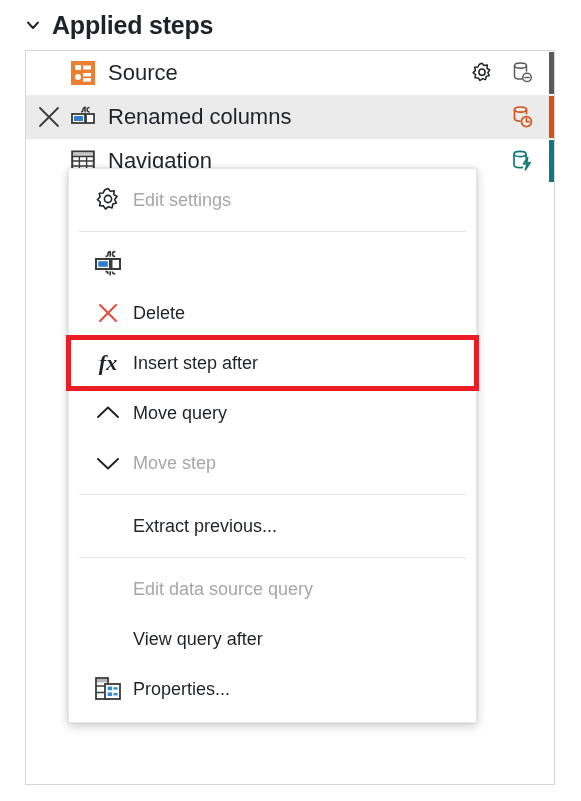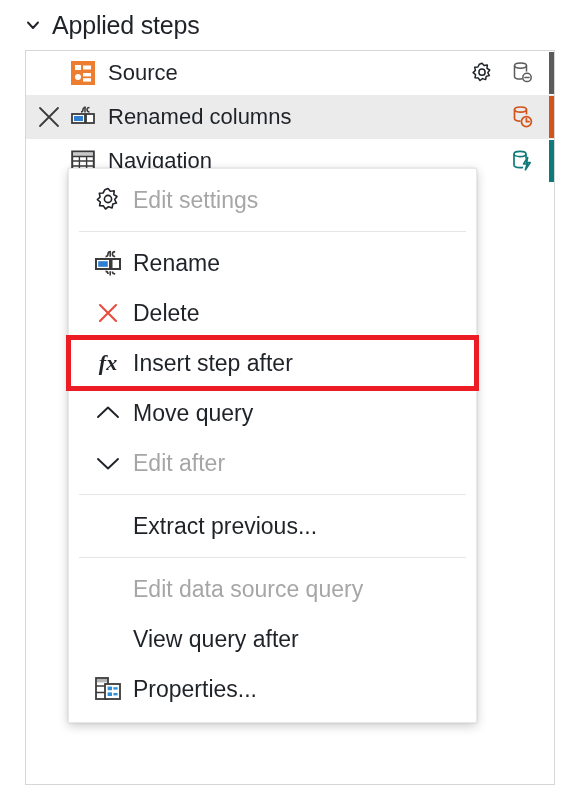--- a/index.html
+++ b/index.html
@@ -26,21 +26,21 @@
     height: 40px;
   }
   .section-header .chevron {
     display: block;
     width: 18px;
     height: 18px;
     color: #1f2328;
   }
   .section-title {
     font-size: 25px;
-    font-weight: normal;
+    font-weight: bold;
     color: #1f2328;
     letter-spacing: -0.2px;
     white-space: nowrap;
   }
 
   
   .steps-panel {
     position: absolute;
     left: 25px;
     top: 50px;
@@ -140,21 +140,21 @@
   .menu-icon {
     width: 38px;
     min-width: 38px;
     height: 38px;
     display: flex;
     align-items: center;
     justify-content: flex-end;
     margin-right: 10px;
   }
   .menu-label {
-    font-size: 23px;
+    font-size: 18px;
     color: #1f2328;
     white-space: nowrap;
   }
   .menu-item.disabled .menu-label { color: #a6a6a6; }
   .menu-sep {
     height: 1px;
     background: #e6e6e6;
     margin: 6px 10px 6px 10px;
   }
   .menu-item.highlighted {
@@ -285,21 +285,20 @@
     <span class="menu-icon">
       <svg viewBox="0 0 30 30" width="30" height="30">
         <rect x="3" y="11" width="14" height="10" fill="#ffffff" stroke="#3b3b3b" stroke-width="2"></rect>
         <rect x="5.2" y="13.2" width="9.6" height="5.6" fill="#2f7fd0"></rect>
         <rect x="18.5" y="11" width="8.5" height="10" fill="#ffffff" stroke="#3b3b3b" stroke-width="2"></rect>
         <path d="M12.5 8.6 Q15 8.6 15 6.1 Q15 3.6 17.7 3.6 M22.2 3.6 Q19.4 3.6 19.4 6.1 Q19.4 8.6 22.2 8.6" stroke="#3b3b3b" stroke-width="1.6" fill="none"></path>
         <path d="M12.5 23.4 Q15 23.4 15 25.9 M22.2 25.9 Q19.4 25.9 19.4 23.4" stroke="#3b3b3b" stroke-width="1.6" fill="none"></path>
         <path d="M17.2 3 V8.8 M17.2 23.2 V27.4" stroke="#3b3b3b" stroke-width="1.6"></path>
       </svg>
     </span>
-    <span class="menu-label">Rename</span>
   </div>
 
   <div class="menu-item">
     <span class="menu-icon">
       <svg viewBox="0 0 30 30" width="30" height="30" fill="none" stroke="#e74c3c" stroke-width="2.1" stroke-linecap="round">
         <path d="M7 7 L23 23 M23 7 L7 23"></path>
       </svg>
     </span>
     <span class="menu-label">Delete</span>
   </div>
@@ -322,21 +321,21 @@
     </span>
     <span class="menu-label">Move query</span>
   </div>
 
   <div class="menu-item disabled">
     <span class="menu-icon">
       <svg viewBox="0 0 30 30" width="30" height="30" fill="none" stroke="#1f2328" stroke-width="1.9" stroke-linecap="round" stroke-linejoin="round">
         <polyline points="5,11 15,20.5 25,11"></polyline>
       </svg>
     </span>
-    <span class="menu-label">Edit after</span>
+    <span class="menu-label">Move step</span>
   </div>
 
   <div class="menu-sep"></div>
 
   <div class="menu-item">
     <span class="menu-icon"></span>
     <span class="menu-label">Extract previous...</span>
   </div>
 
   <div class="menu-sep"></div>

